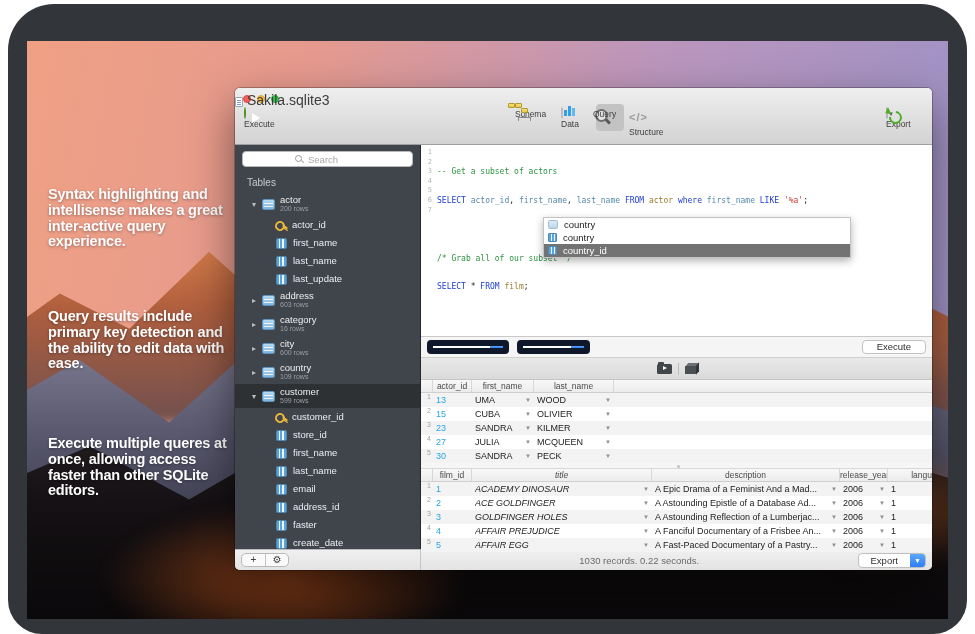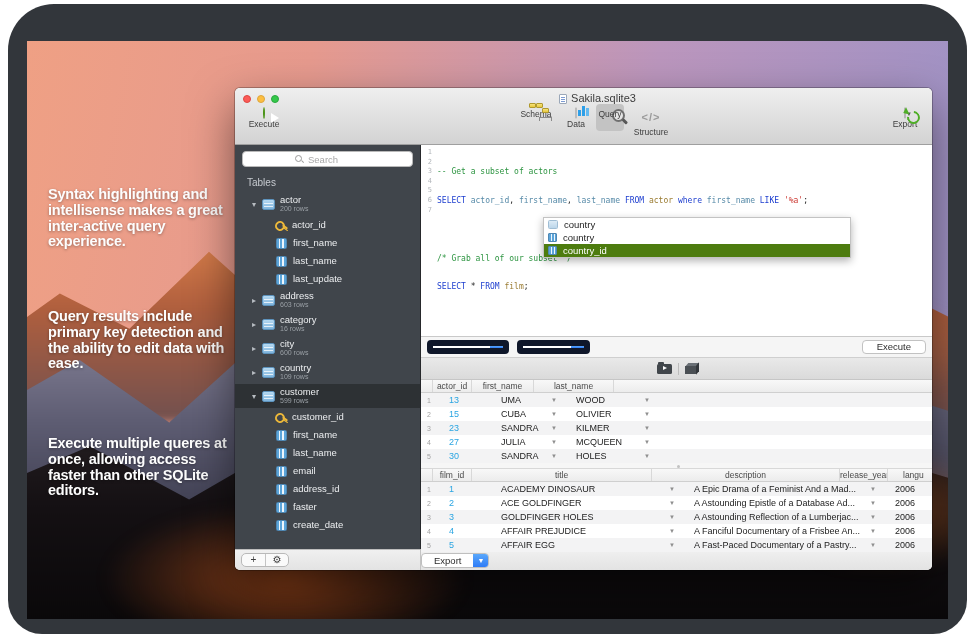--- a/index.html
+++ b/index.html
@@ -25,24 +25,24 @@
 
   
   .appwin { position:absolute; left:208px; top:47px; width:697px; height:482px; border-radius:5px; background:#fff; box-shadow:0 18px 45px rgba(0,0,0,.5), 0 0 0 1px rgba(0,0,0,.25); display:flex; flex-direction:column; overflow:hidden; }
 
   
   .titlebar { height:57px; background:linear-gradient(#efefef,#d3d3d3); border-bottom:1px solid #9f9f9f; position:relative; flex:none; }
   .tl { position:absolute; top:7px; width:8px; height:8px; border-radius:50%; }
   .tl.red { left:8px; background:#fc5b57; border:0.5px solid #dd4742; }
   .tl.yellow { left:22px; background:#fdbe41; border:0.5px solid #dda63c; }
   .tl.green { left:36px; background:#34c84a; border:0.5px solid #2aa83e; }
-  .wtitle { position:absolute; top:4px; left:0; right:0; text-align:center; font-size:11px; color:#3c3c3c;padding-left:28px; }
+  .wtitle { position:absolute; top:4px; left:0; right:0; font-size:14px; color:#3c3c3c; }
   .wtitle .doc-ic { display:inline-block; width:8px; height:10px; background:#fff; border:1px solid #9aa7b8; border-radius:1px; vertical-align:-2px; margin-right:4px; position:relative; }
   .wtitle .doc-ic::after { content:""; position:absolute; left:1px; top:2px; width:4px; height:1px; background:#7d9bd2; box-shadow:0 2px 0 #7d9bd2, 0 4px 0 #7d9bd2; }
-  .tbtn { position:absolute; text-align:center; font-size:8.5px; color:#3d3d3d; }
+  .tbtn { position:absolute; font-size:8.5px; color:#3d3d3d; }
   .tbtn .lab { display:block; margin-top:1px; }
   .exec-ic { width:20px; height:20px; margin:0 auto; border-radius:50%; background:radial-gradient(circle at 35% 30%, #a8e060, #57ab1d 70%); border:1px solid #4a9317; position:relative; box-shadow:inset 0 1px 2px rgba(255,255,255,.6); }
   .exec-ic::after { content:""; position:absolute; left:7px; top:4.5px; border-left:8px solid #fff; border-top:5px solid transparent; border-bottom:5px solid transparent; }
   .schema-ic { width:20px; height:18px; margin:0 auto; position:relative; }
   .schema-ic i { position:absolute; width:7px; height:5px; background:linear-gradient(#f6e27a,#e8c83e); border:1px solid #b09a2e; border-radius:1px; }
   .schema-ic i.n1 { left:6px; top:0; } .schema-ic i.n2 { left:0; bottom:0; } .schema-ic i.n3 { right:0; bottom:0; }
   .schema-ic::before { content:""; position:absolute; left:9px; top:5px; width:1px; height:4px; background:#8a8a8a; box-shadow:-6px 4px 0 #8a8a8a, 6px 4px 0 #8a8a8a; }
   .schema-ic::after { content:""; position:absolute; left:3px; top:9px; width:13px; height:1px; background:#8a8a8a; }
   .data-ic { width:16px; height:17px; margin:0 auto; background:#fdfdfd; border:1px solid #bcbcbc; border-radius:2px; position:relative; }
   .data-ic i { position:absolute; bottom:2px; width:3px; background:#2e9fe8; }
@@ -95,21 +95,21 @@
   .code .ln { height:9.6px; }
   .c-com { color:#2c9440; }
   .c-kw  { color:#1d3ecf; }
   .c-col { color:#568aa8; }
   .c-tbl { color:#9a7b30; }
   .c-str { color:#cc3a33; }
 
   
   .autoc { position:absolute; left:122px; top:72px; width:308px; background:#fff; border:1px solid #c3c3c3; box-shadow:0 3px 8px rgba(0,0,0,.3); }
   .ac-row { height:13px; display:flex; align-items:center; font-size:9.5px; color:#1c1c1c; padding-left:4px; }
-  .ac-row.sel { background:#4d7c0f; color:#fff; }
+  .ac-row.sel { background:#737373; color:#fff; }
   .ac-tbl-ic { width:10px; height:9px; background:linear-gradient(#dcebf6,#bcd6ea); border:1px solid #9fbdd4; border-radius:1.5px; margin-right:6px; flex:none; }
   .ac-col-ic { width:9px; height:9px; border:1px solid #4f88b4; border-radius:1px; background:repeating-linear-gradient(90deg,#5ba4d9 0 1.8px,#eef6fc 1.8px 3.2px); margin-right:6px; flex:none; }
 
   
   .favbar { height:21px; flex:none; background:#f5f5f5; border-bottom:1px solid #cfcfcf; display:flex; align-items:center; padding:0 6px; }
   .ddbtn { height:14px; display:flex; border:6px solid #0f172a; border-radius:4px; overflow:hidden; background:#fff; margin-right:8px;justify-content:center; }
   .ddbtn .txt { padding:0 9px; font-size:9.5px; line-height:12.5px; color:#2d2d2d; }
   .ddbtn .chev { width:13px; background:linear-gradient(#5aa8fb,#2f7cf7); color:#fff; font-size:7px; line-height:12px; text-align:center; }
   .execbtn { margin-left:auto; height:14px; padding:0 14px; border:1px solid #c2c2c2; border-radius:4px; background:#fff; font-size:9.5px; line-height:12.5px; color:#2d2d2d; }
 
@@ -120,34 +120,34 @@
   .folder-ic::after { content:""; position:absolute; left:5.5px; top:2.5px; border-left:4px solid #fff; border-top:2.5px solid transparent; border-bottom:2.5px solid transparent; }
   .ibar-div { width:1px; height:12px; background:#bcbcbc; margin:0 6px; }
   .box-ic { width:11px; height:8px; background:#4a4f54; position:relative; margin-top:3px; }
   .box-ic::before { content:""; position:absolute; left:2px; top:-3px; width:11px; height:3px; background:#6a7076; transform:skewX(-40deg); }
   .box-ic::after { content:""; position:absolute; right:-3px; top:-2px; width:3px; height:9px; background:#33373b; transform:skewY(-50deg); }
 
   
   .rtable { flex:none; }
   .thead { height:13px; display:flex; background:linear-gradient(#f8f8f8,#ececec); border-bottom:1px solid #cfcfcf; font-size:8.5px; color:#4a4a4a; }
   .thead .hc { border-right:1px solid #d8d8d8; text-align:center; line-height:12px; overflow:hidden; white-space:nowrap; }
-  .trowr { height:14px; display:flex; align-items:center; font-size:9px; color:#222;gap:13px; }
+  .trowr { height:14px; display:flex; font-size:9px; color:#222; }
   .trowr:nth-child(even) { background:#f3f3f4; }
   .rnum { width:12px; flex:none; font-size:7px; color:#a2a2a2; text-align:right; padding-right:2px; }
   .cell { display:flex; align-items:center; overflow:hidden; white-space:nowrap; padding-left:3px; }
   .cell .cv { overflow:hidden; text-overflow:ellipsis; }
   .cell .dd { margin-left:auto; font-size:6px; color:#8f8f8f; padding-right:3px; flex:none; }
   .pk { color:#2aa5e2; }
   .hstrip { height:6px; background:#f6f6f6; border-bottom:1px solid #d8d8d8; position:relative; }
   .hstrip::after { content:""; position:absolute; left:50%; top:1.5px; width:3px; height:3px; border-radius:50%; background:#c2c2c2; }
 
   
   .t1-c0{width:12px;flex:none;} .t1-c1{width:39px;flex:none;} .t1-c2{width:62px;flex:none;} .t1-c3{width:80px;flex:none;} .t1-c4{flex:1;}
   
-  .t2-c0{width:12px;flex:none;} .t2-c1{width:39px;flex:none;} .t2-c2{width:180px;flex:none;} .t2-c3{width:188px;flex:none;} .t2-c4{width:48px;flex:none;} .t2-c5{flex:1;}
+  .t2-c0{width:12px;flex:none;} .t2-c1{width:39px;flex:none;} .t2-c2{width:180px;flex:none;font-style:italic;} .t2-c3{width:188px;flex:none;} .t2-c4{width:48px;flex:none;} .t2-c5{flex:1;}
 
   
   .statusbar { height:21px; flex:none; background:linear-gradient(#f0f0f0,#e3e3e3); border-top:1px solid #bdbdbd; display:flex; align-items:center; }
   .sb-left { width:186px; flex:none; height:100%; display:flex; align-items:center; border-right:1px solid #c4c4c4; padding-left:6px; }
   .addset { display:flex; height:14px; border:1px solid #b9b9b9; border-radius:5px; background:#fafafa; overflow:hidden; }
   .addset .seg { width:23px; text-align:center; font-size:10px; line-height:12.5px; color:#3d3d3d; }
   .addset .seg + .seg { border-left:1px solid #c4c4c4; }
   .sb-mid { flex:1; text-align:center; font-size:9.5px; color:#6a6a6a; }
   .sb-export { display:flex; height:15px; border:1px solid #bfbfbf; border-radius:4px; overflow:hidden; background:#fff; margin-right:6px; }
   .sb-export .txt { padding:0 12px; font-size:9.5px; line-height:13.5px; color:#2d2d2d; }
@@ -289,20 +289,25 @@
                 </div>
             </div>
             <div class="trow child">
               <span class="indent"></span>
                 <span class="key-ic"></span>
               <span class="tlabel">customer_id</span>
             </div>
             <div class="trow child">
               <span class="indent"></span>
                 <span class="col-ic"></span>
+              <span class="tlabel">store_id</span>
+            </div>
+            <div class="trow child">
+              <span class="indent"></span>
+                <span class="col-ic"></span>
               <span class="tlabel">first_name</span>
             </div>
             <div class="trow child">
               <span class="indent"></span>
                 <span class="col-ic"></span>
               <span class="tlabel">last_name</span>
             </div>
             <div class="trow child">
               <span class="indent"></span>
                 <span class="col-ic"></span>
@@ -452,36 +457,36 @@
               <div class="trowr">
                 <span class="rnum t1-c0">5</span>
                 <span class="cell t1-c1 pk">
                     <span class="cv">30</span>
                   </span>
                 <span class="cell t1-c2">
                     <span class="cv">SANDRA</span>
                     <span class="dd">▼</span>
                   </span>
                 <span class="cell t1-c3">
-                    <span class="cv">HOLES</span>
+                    <span class="cv">PECK</span>
                     <span class="dd">▼</span>
                   </span>
                 <span class="cell t1-c4"></span>
               </div>
               <div class="hstrip"></div>
             </div>
 
             <div class="rtable">
               <div class="thead">
                 <div class="hc t2-c0"></div>
                 <div class="hc t2-c1">film_id</div>
                 <div class="hc t2-c2">title</div>
                 <div class="hc t2-c3">description</div>
                 <div class="hc t2-c4">release_year</div>
-                <div class="hc t2-c5" style="border-right:none; text-align:left; padding-left:15px;">langu</div>
+                <div class="hc t2-c5" style="border-right:none; text-align:right; padding-left:15px;">langu</div>
               </div>
               <div class="trowr">
                 <span class="rnum t2-c0">1</span>
                 <span class="cell t2-c1 pk">
                     <span class="cv">1</span>
                   </span>
                 <span class="cell t2-c2">
                     <span class="cv">ACADEMY DINOSAUR</span>
                     <span class="dd">▼</span>
                   </span>
@@ -586,20 +591,21 @@
           </div>
         </div>
 
         <div class="statusbar">
           <div class="sb-left">
             <div class="addset">
               <span class="seg">+</span>
               <span class="seg">⚙</span>
             </div>
           </div>
+          <div class="sb-mid">1030 records. 0.22 seconds.</div>
           <div class="sb-export">
             <span class="txt">Export</span>
             <span class="chev">▼</span>
           </div>
         </div>
 
       </div>
     </div>
   </div>
 </div>

